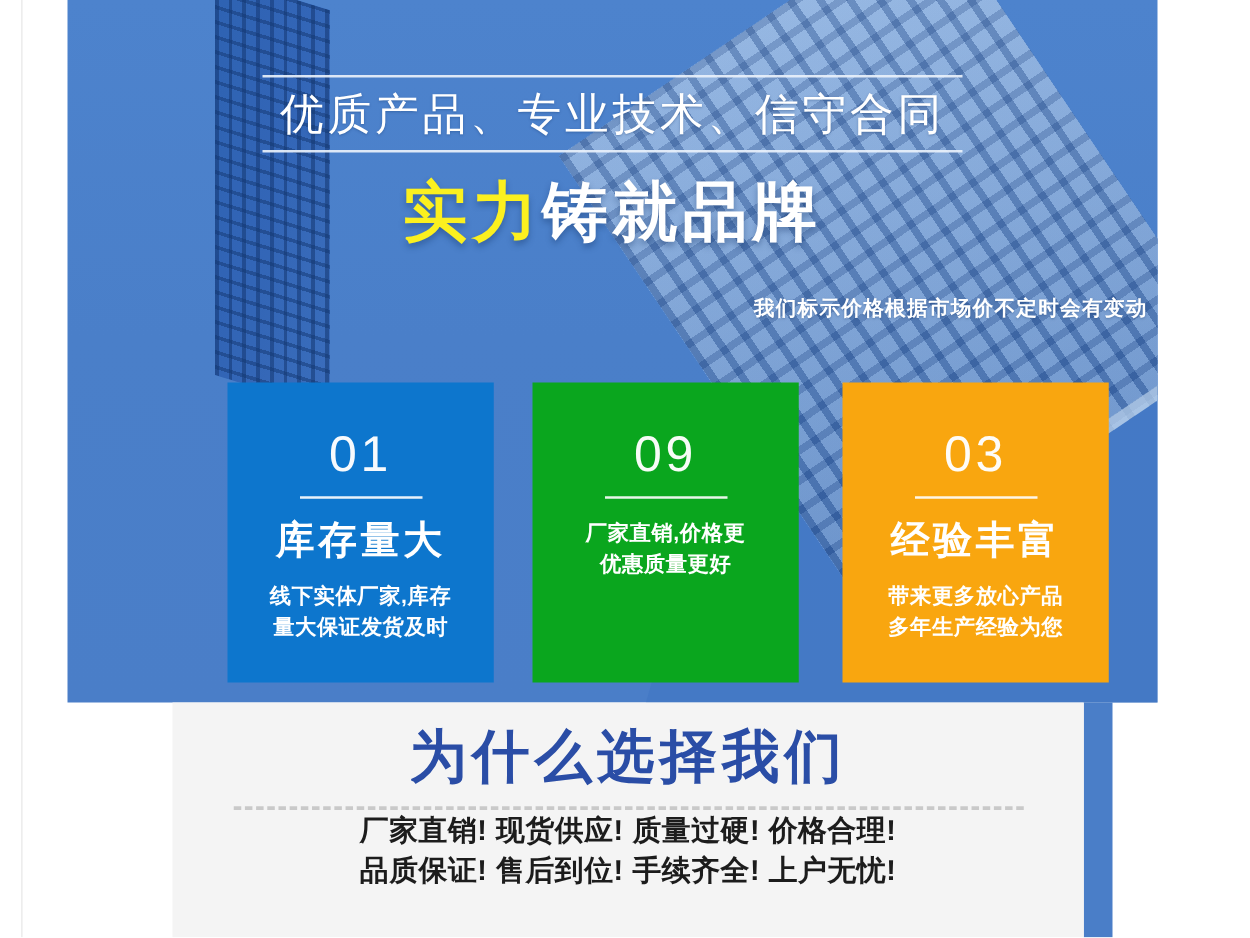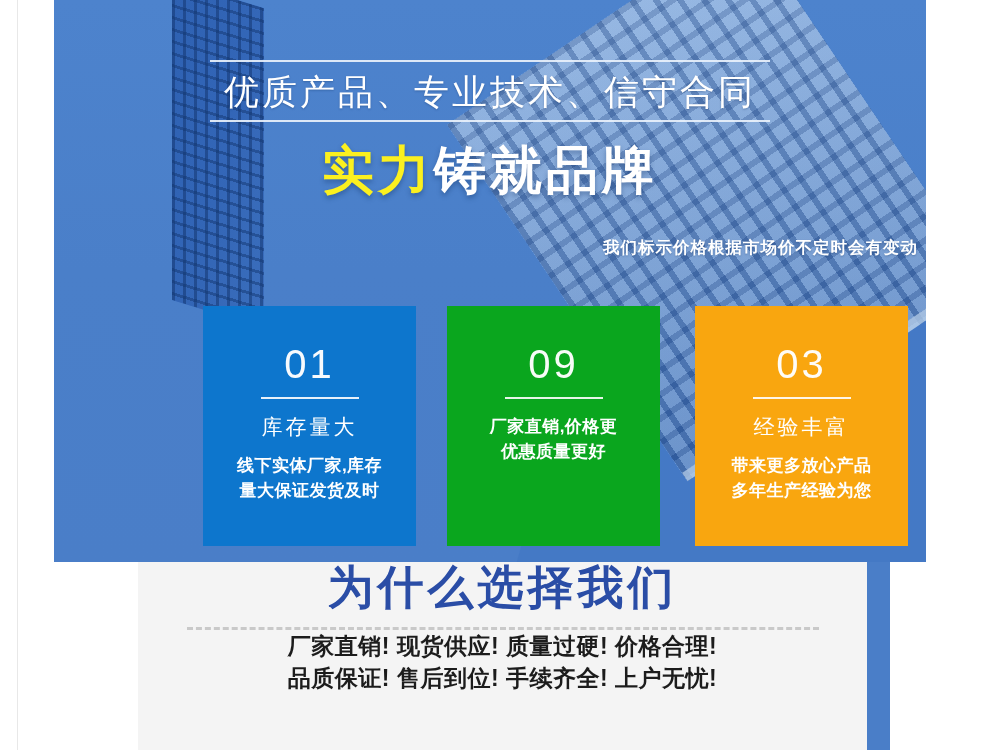--- a/index.html
+++ b/index.html
@@ -92,51 +92,51 @@
   .headline .hl-accent{color:#fbf01f;}
   .headline .hl-plain{color:#ffffff;}
 
   .subline{
     position:absolute;left:0;right:8px;top:235px;text-align:right;
     color:#ffffff;font-size:16.5px;font-weight:bold;line-height:1.55;letter-spacing:1px;
     text-shadow:0 1px 2px rgba(18,52,102,.35);
   }
 
   
-  .cards{position:absolute;left:149px;top:306px;width:706px;height:191px;padding-left:6px;}
+  .cards{position:absolute;left:128px;top:306px;width:706px;height:191px;padding-left:6px;}
   .card{
     position:absolute;top:0;width:213px;height:240px;
     color:#ffffff;text-align:center;
   }
   .card.c1{left:0;background:#0d76cd;}
   .card.c2{left:244px;background:#0aa61e;}
   .card.c3{left:492px;background:#f9a60f;}
   .card .num{
     font-size:40px;font-weight:300;letter-spacing:3px;
     margin-top:38px;line-height:1;opacity:.97;
   }
   .card .hr{
     width:98px;height:2px;background:rgba(255,255,255,.9);margin:13px auto 0;
   }
   .card .title{
-    font-size:21px;font-weight:400;letter-spacing:3px;margin-top:16px;line-height:1.1;
+    font-size:31px;font-weight:700;letter-spacing:3px;margin-top:16px;line-height:1.1;
   }
   .card .desc{
     font-size:17px;font-weight:bold;line-height:1.45;margin-top:16px;
     padding:0 10px;letter-spacing:.5px;
   }
 
   
   .panel{
     position:absolute;left:138px;top:562px;width:729px;height:188px;
     background:#f4f4f4;
   }
   .panel-title{
     text-align:center;color:#2a4da6;font-size:46px;font-weight:bold;
-    letter-spacing:4px;line-height:1.1;
+    letter-spacing:4px;padding-top:18px;line-height:1.1;
   }
   .dashed{
     margin:14px auto 0;width:632px;height:0;
     border-top:3px dashed #c9c9c9;
   }
   .slogans{
     text-align:center;color:#1c1c1c;
     font-size:23px;font-weight:bold;line-height:1.42;letter-spacing:.5px;
   }
 

